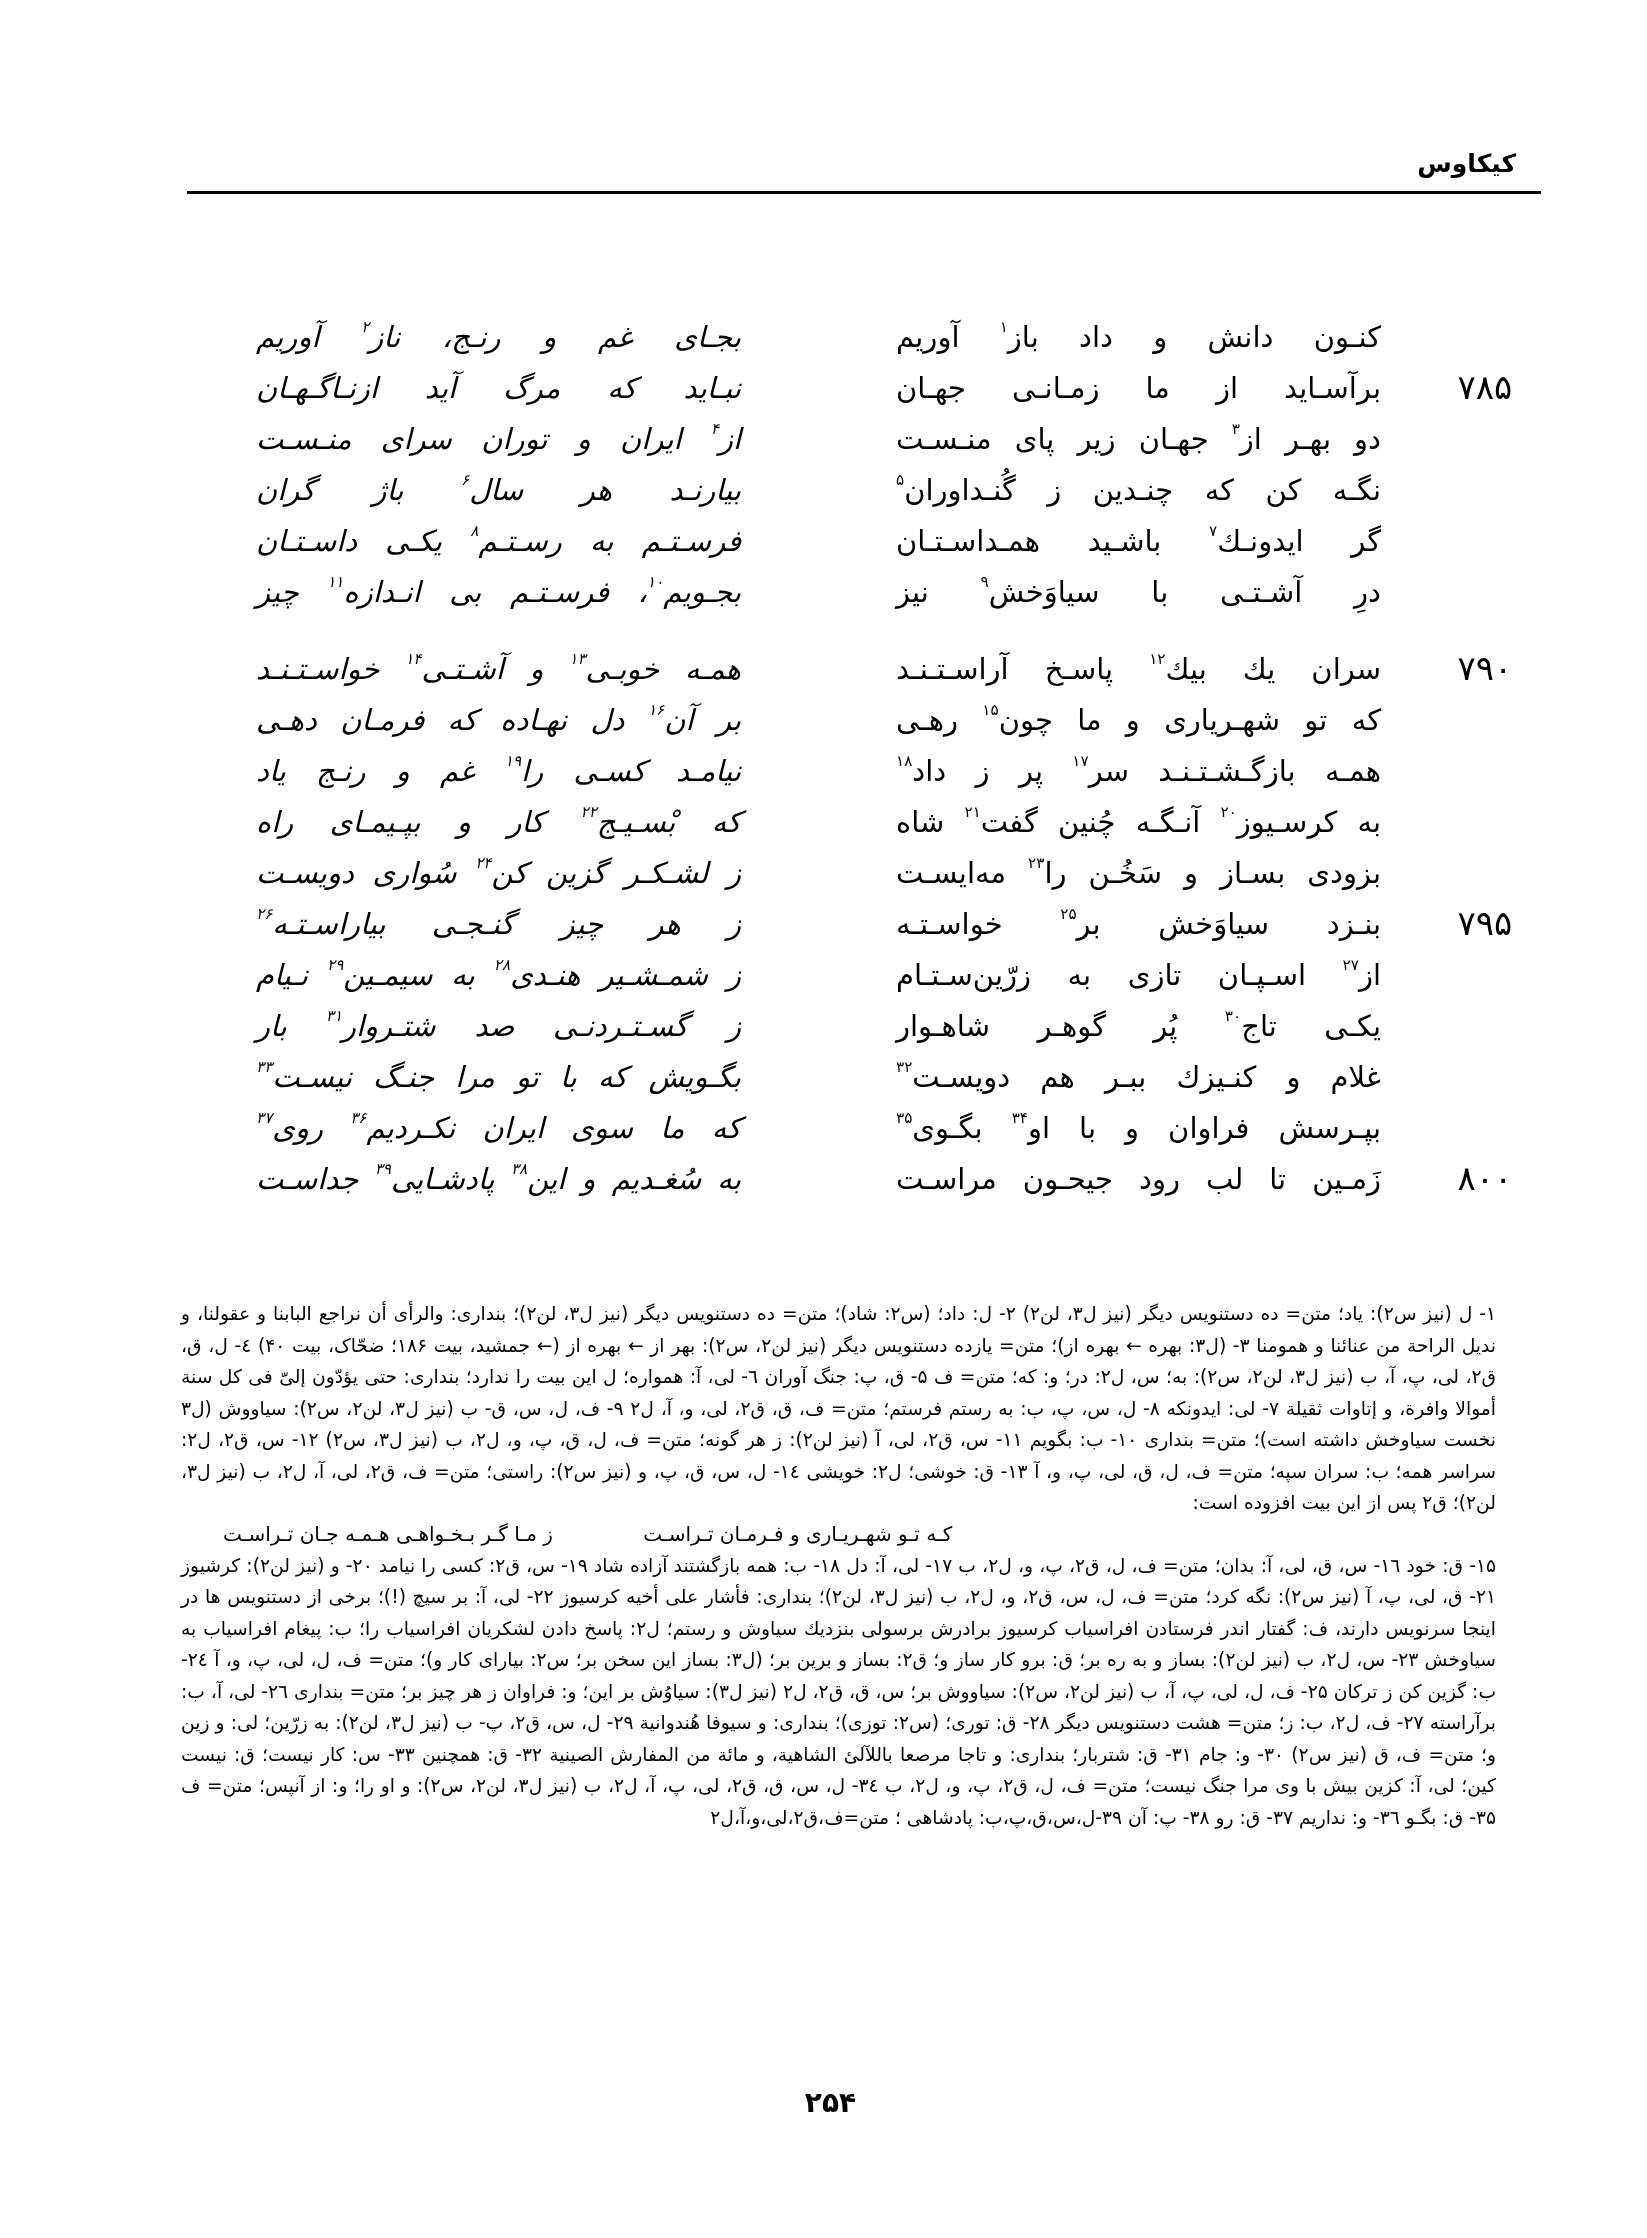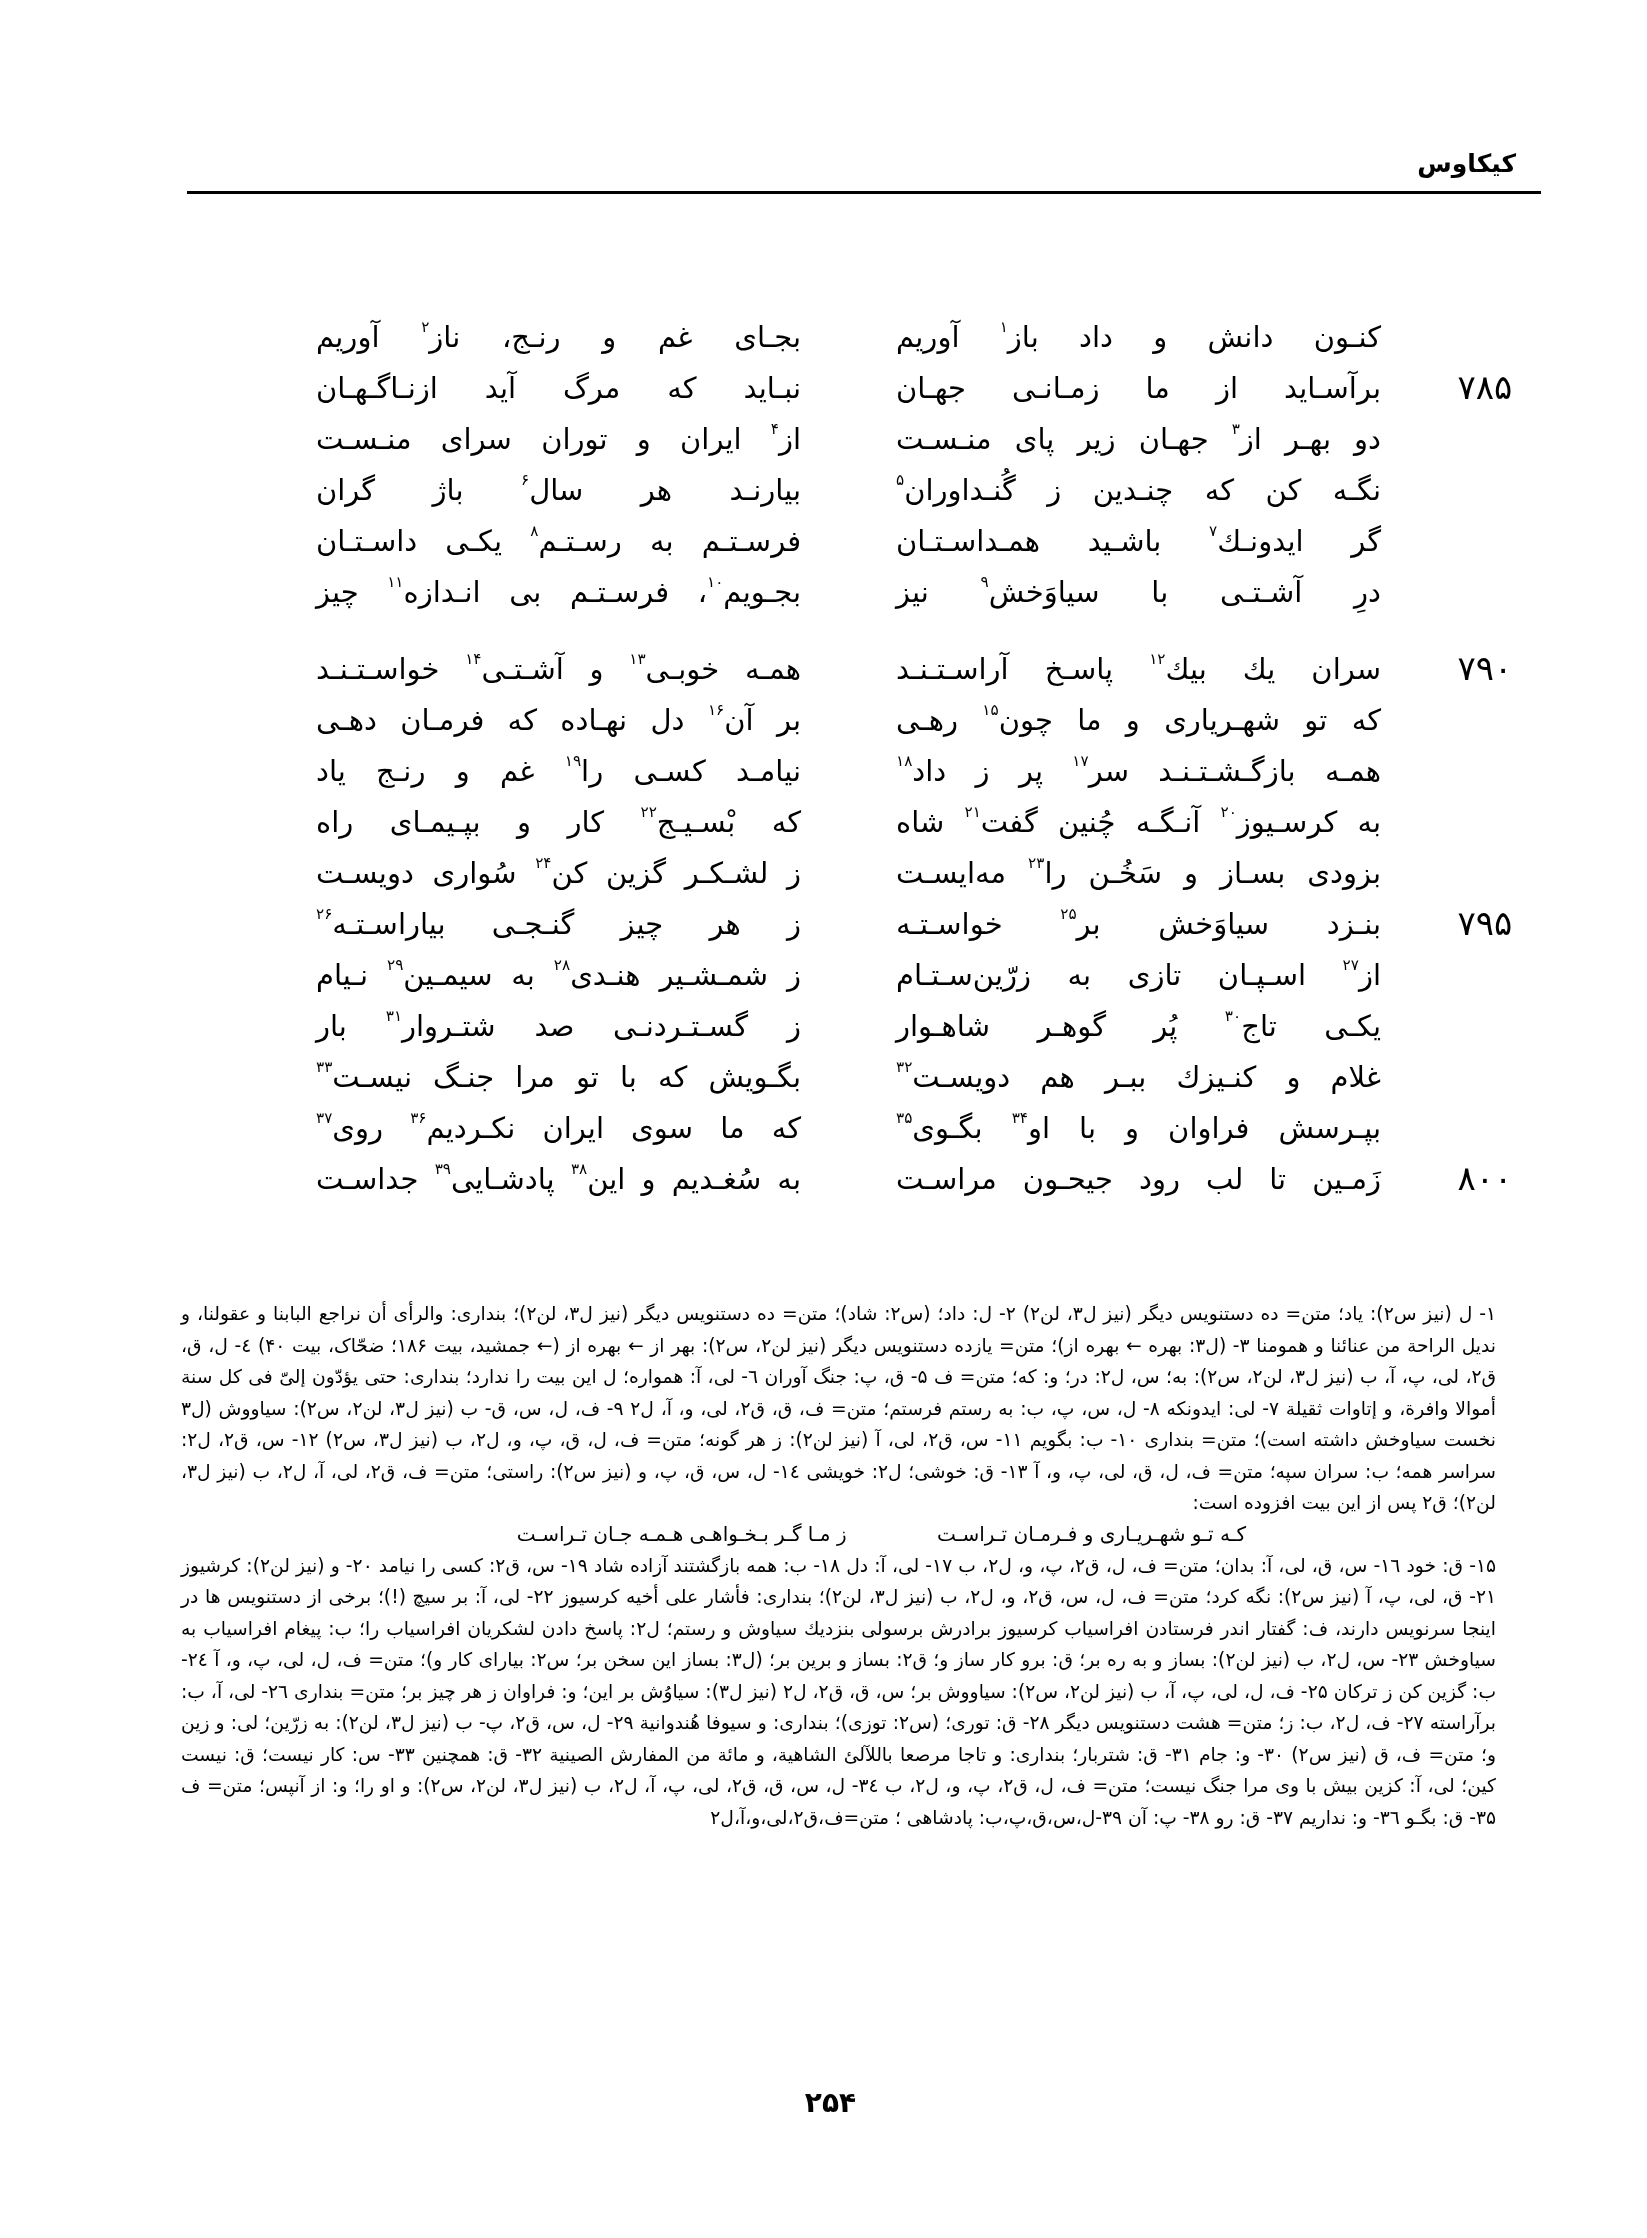--- a/index.html
+++ b/index.html
@@ -24,28 +24,28 @@
   }
   .bayt-num {
     position: absolute; right: 0; top: 4.2px; width: 104px; text-align: center;
     font-size: 34px; direction: rtl;
   }
   .hemistich {
     font-size: 29px; line-height: 51px; white-space: nowrap;
     text-align: justify; text-align-last: justify; direction: rtl;
   }
   .hemistich.first { position: absolute; right: 156px; width: 485px; }
-  .hemistich.second { position: absolute; right: 736px; width: 485px; }
+  .hemistich.second { position: absolute; right: 796px; width: 485px; font-style: italic; }
   sup { font-size: 15.2px; vertical-align: 15.2px; line-height: 0; }
   .footnotes {
     position: absolute; top: 1298px; right: 152px; width: 1315px;
     font-size: 18.7px; line-height: 31.5px; text-align: justify; direction: rtl;
   }
   .fn-verse {
-    display: block; text-align: right; font-size: 20px; line-height: 31px;
+    display: block; text-align: left; font-size: 20px; line-height: 31px;
     padding-right: 208px; letter-spacing: 1.4px;
   }
   .fn-verse span { margin: 0 42px; }
   .page-number {
     position: absolute; top: 2086px; left: 796px; width: 69px; text-align: center;
     font-size: 28px; font-weight: bold;
   }
 </style>
 </head>
 <body>

